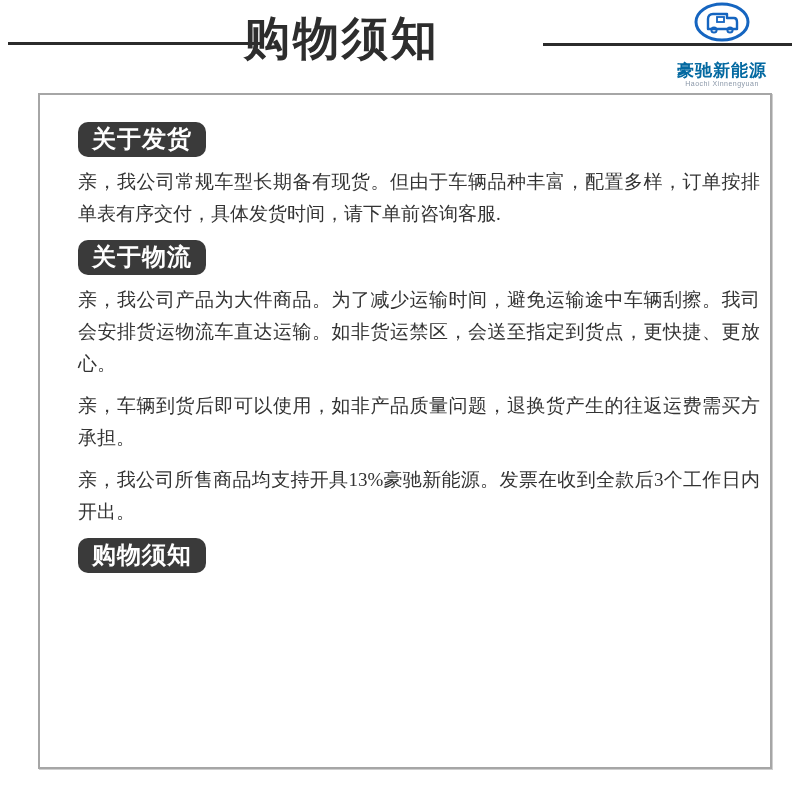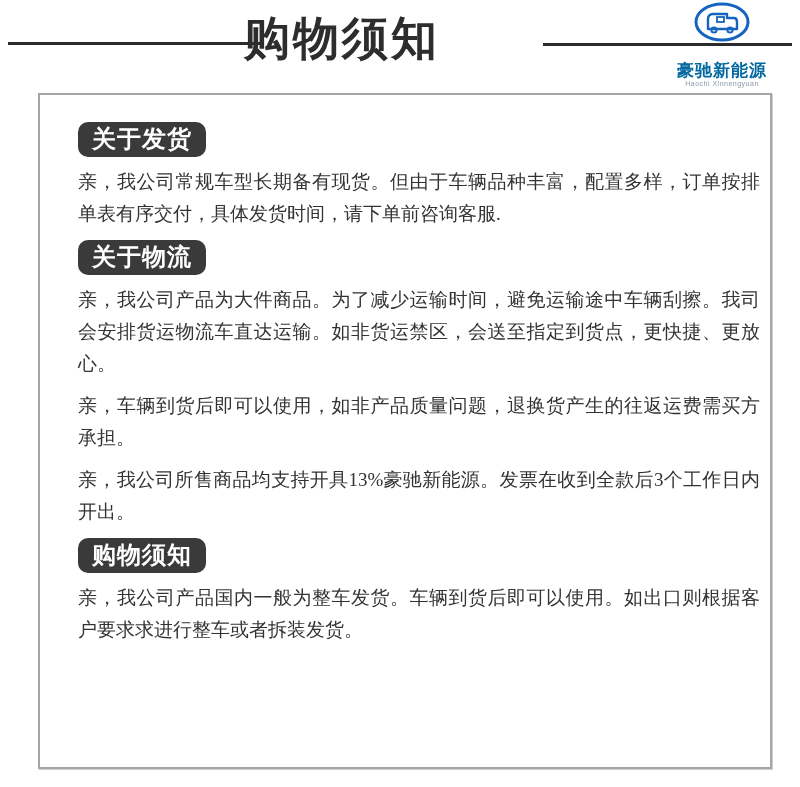--- a/index.html
+++ b/index.html
@@ -90,17 +90,16 @@
   <div class="section">
     <div class="section-text">亲，车辆到货后即可以使用，如非产品质量问题，退换货产生的往返运费需买方承担。</div>
   </div>
 
   <div class="section">
     <div class="section-text">亲，我公司所售商品均支持开具13%豪驰新能源。发票在收到全款后3个工作日内开出。</div>
   </div>
 
   <div class="section">
     <span class="section-badge">购物须知</span>
-    <div class="section-text">亲，我公司产品国内一般为整车发货。车辆到货后即可以使用。如出口则根据客户要求求进行整车或者拆装发货。</div>
   </div>
 
 
 </div>
 
 </body></html>

